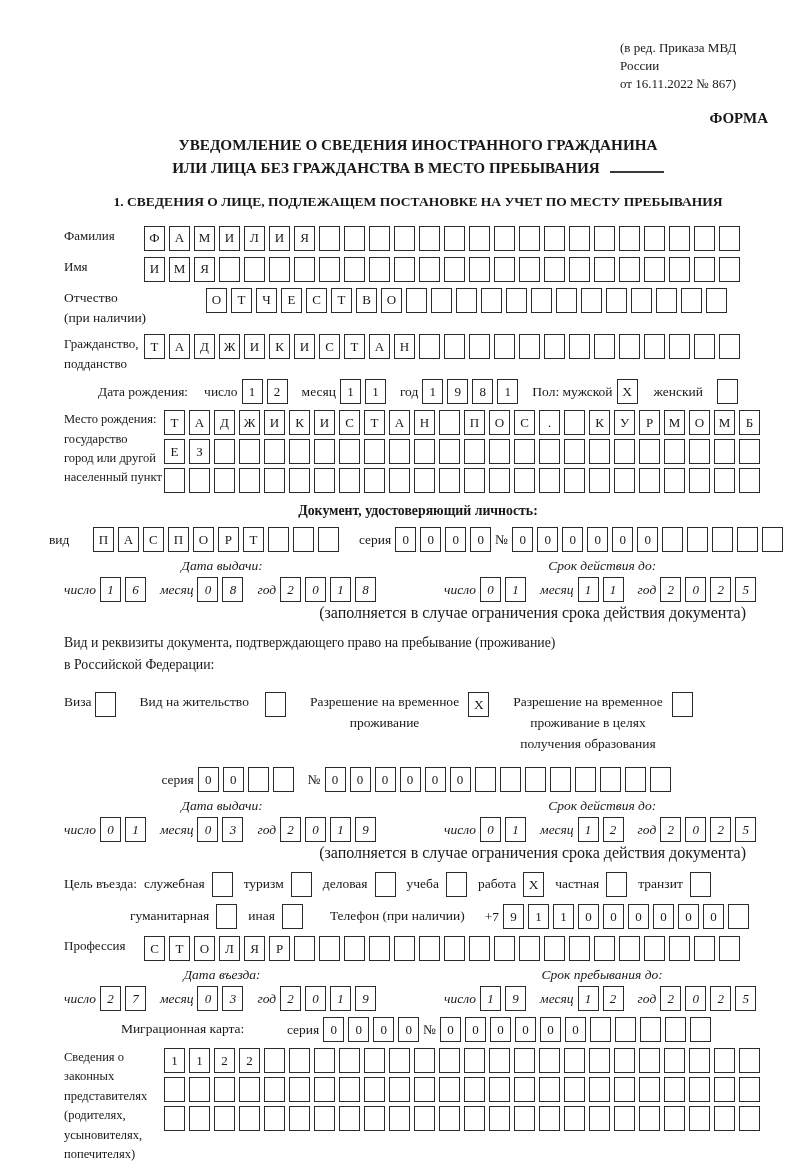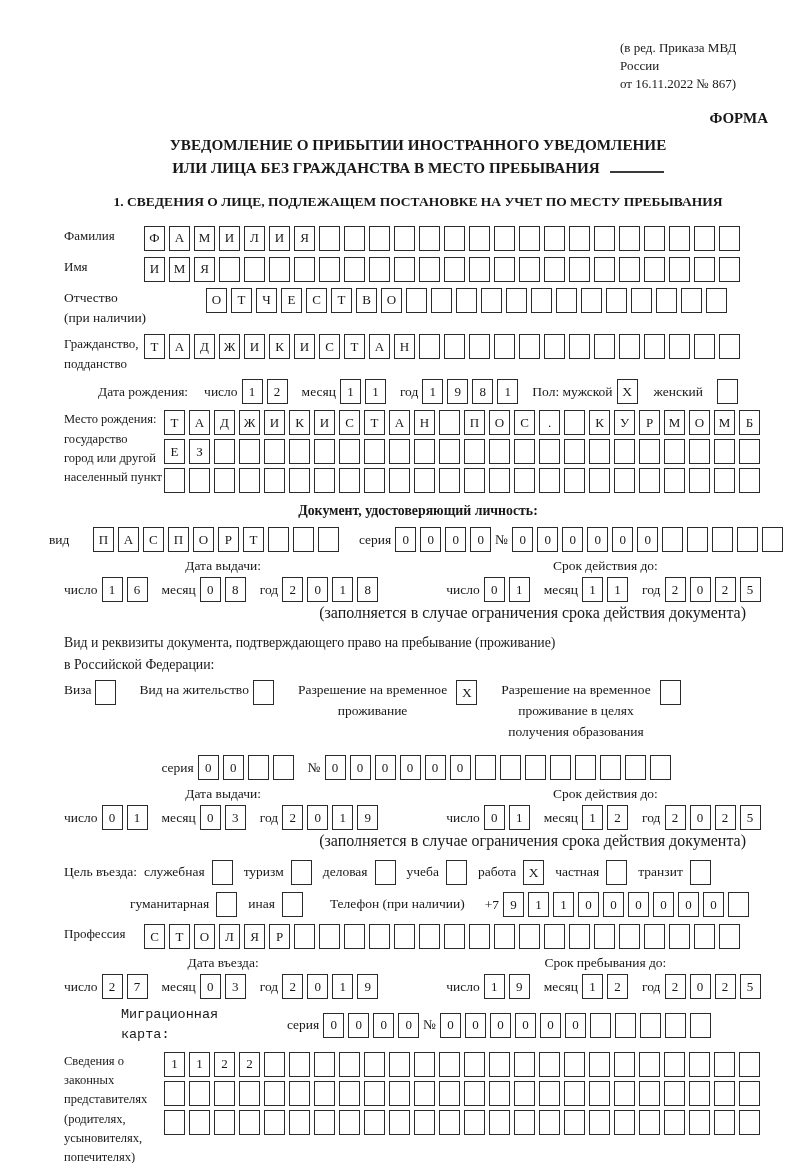--- a/index.html
+++ b/index.html
@@ -39,47 +39,47 @@
   }
   .stack { display:flex; flex-direction:column; }
   .stack .cells { margin-bottom:4px; }
   .sub { font-size:13.5px; margin-right:4px; flex:none; }
   .gap10 { margin-left:10px; } .gap16 { margin-left:16px; } .gap24 { margin-left:24px; }
 
   .doc-h { text-align:center; font-weight:bold; font-size:13.8px; margin:4px 0 8px; }
 
   
   .dates { display:flex; margin-bottom:2px; }
-  .dg { display:flex; flex-direction:column; }
+  .dg { display:flex; flex-direction:column;font-style:italic; }
   .dg-h { text-align:center; font-size:13.5px; margin-bottom:3px; }
   .dl { display:flex; align-items:center; }
   .note { font-size:16px; text-align:right; padding-right:26px; margin:2px 0 10px; }
 
-  .intro { font-size:13.8px; line-height:1.6; margin-bottom:4px; }
+  .intro { font-size:13.8px; line-height:1.6; margin-bottom:16px; }
   .opts { display:flex; align-items:flex-start; margin:2px 0 12px; }
   .opt { display:flex; align-items:flex-start; }
   .opt-label { text-align:center; white-space:pre-line; font-size:13.5px; line-height:1.55; margin-right:9px; }
   .purpose { display:flex; align-items:center; margin-bottom:7px; }
   .purpose .lbl { margin-right:7px; }
   .purpose .checkbox { margin-right:11px; }
 </style>
 </head>
 <body>
 
 <div class="page">
 
   <div class="refs">
     <div class="prelines block2">(в ред. Приказа МВД России
 от 16.11.2022 № 867)</div>
   </div>
 
   <div class="forma">ФОРМА</div>
 
   <div class="title">
-    <div>УВЕДОМЛЕНИЕ О ПРИБЫТИИ ИНОСТРАННОГО УВЕДОМЛЕНИЕ</div>
+    <div>УВЕДОМЛЕНИЕ О СВЕДЕНИЯ ИНОСТРАННОГО ГРАЖДАНИНА</div>
     <div><span>ИЛИ ЛИЦА БЕЗ ГРАЖДАНСТВА В МЕСТО ПРЕБЫВАНИЯ</span><span class="blank"></span></div>
   </div>
 
   <div class="sec-h">1. СВЕДЕНИЯ О ЛИЦЕ, ПОДЛЕЖАЩЕМ ПОСТАНОВКЕ НА УЧЕТ ПО МЕСТУ ПРЕБЫВАНИЯ</div>
 
   <div class="row">
     <span class="lblcol">Фамилия</span>
     <span class="cells">
         <span class="cell">Ф</span>
         <span class="cell">А</span>
@@ -398,21 +398,21 @@
 
   <div class="intro prelines">Вид и реквизиты документа, подтверждающего право на пребывание (проживание)
 в Российской Федерации:</div>
 
   <div class="opts">
     <div class="opt">
       <span class="opt-label" style="margin-right:3px;">Виза</span>
       <span class="checkbox"></span>
     </div>
     <div class="opt gap24">
-      <span class="opt-label" style="margin-right:4px;">Вид на жительство</span>
+      <span class="opt-label" style="margin-right:16px;">Вид на жительство</span>
       <span class="checkbox"></span>
     </div>
     <div class="opt gap24">
       <span class="opt-label">Разрешение на временное
 проживание</span>
       <span class="checkbox">X</span>
     </div>
     <div class="opt gap24">
       <span class="opt-label">Разрешение на временное
 проживание в целях
@@ -606,21 +606,21 @@
             <span class="cell">2</span>
             <span class="cell">0</span>
             <span class="cell">2</span>
             <span class="cell">5</span>
           </span>
       </div>
     </div>
   </div>
 
   <div class="vrow" style="margin-top:6px;">
-    <span class="lbl" style="width:150px;font-family:Liberation Mono, monospace;">Миграционная карта:</span>
+    <span class="lbl" style="width:150px;">Миграционная карта:</span>
     <span class="sub gap16">серия</span>
     <span class="cells">
         <span class="cell">0</span>
         <span class="cell">0</span>
         <span class="cell">0</span>
         <span class="cell">0</span>
       </span>
     <span class="sub">№</span>
     <span class="cells">
         <span class="cell">0</span>

